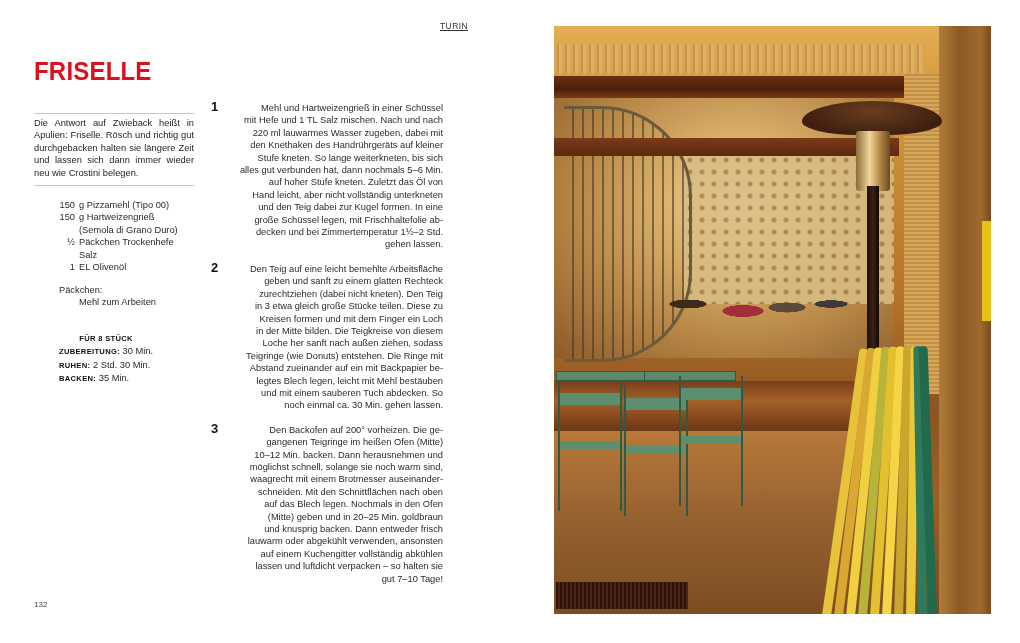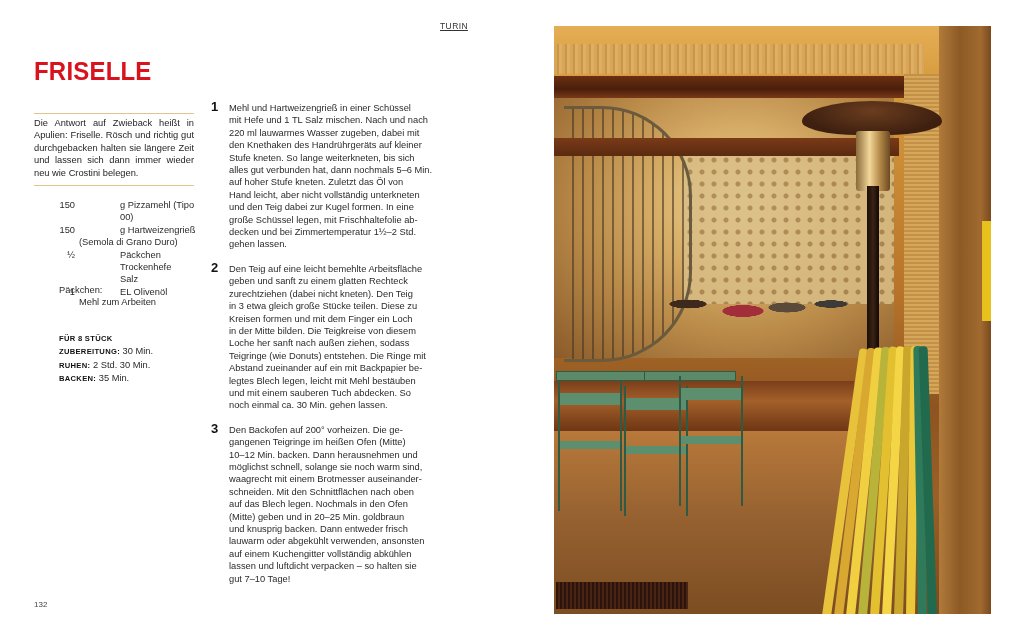--- a/index.html
+++ b/index.html
@@ -55,21 +55,20 @@
       position: absolute;
       left: 50px;
       top: 199px;
       width: 160px;
       font-size: 9.3px;
       line-height: 12.4px;
       color: #2a2a2a;
     }
     .ing-row {
       display: flex;
-      gap: 41px;
     }
     .ing-qty {
       width: 25px;
       text-align: right;
       padding-right: 4px;
       flex: none;
     }
     .ing-text {
       flex: 1;
     }
@@ -100,20 +99,21 @@
       font-weight: bold;
       font-size: 7.6px;
       letter-spacing: 0.3px;
       color: #111;
     }
     .meta .servings {
       font-weight: bold;
       font-size: 7.6px;
       letter-spacing: 0.3px;
       color: #111;
+      text-align: center;
     }
     .steps {
       position: absolute;
       left: 211px;
       top: 102px;
       width: 232px;
     }
     .step {
       position: relative;
       padding-left: 18px;
@@ -126,20 +126,21 @@
       position: absolute;
       left: 0;
       top: -1px;
       font-weight: bold;
       font-size: 13px;
       color: #111;
     }
     .step-line {
       display: block;
       white-space: nowrap;
+      text-align: right;
     }
     .page-number {
       position: absolute;
       left: 34px;
       top: 600px;
       font-size: 8px;
       color: #444;
     }
     
     .photo {

